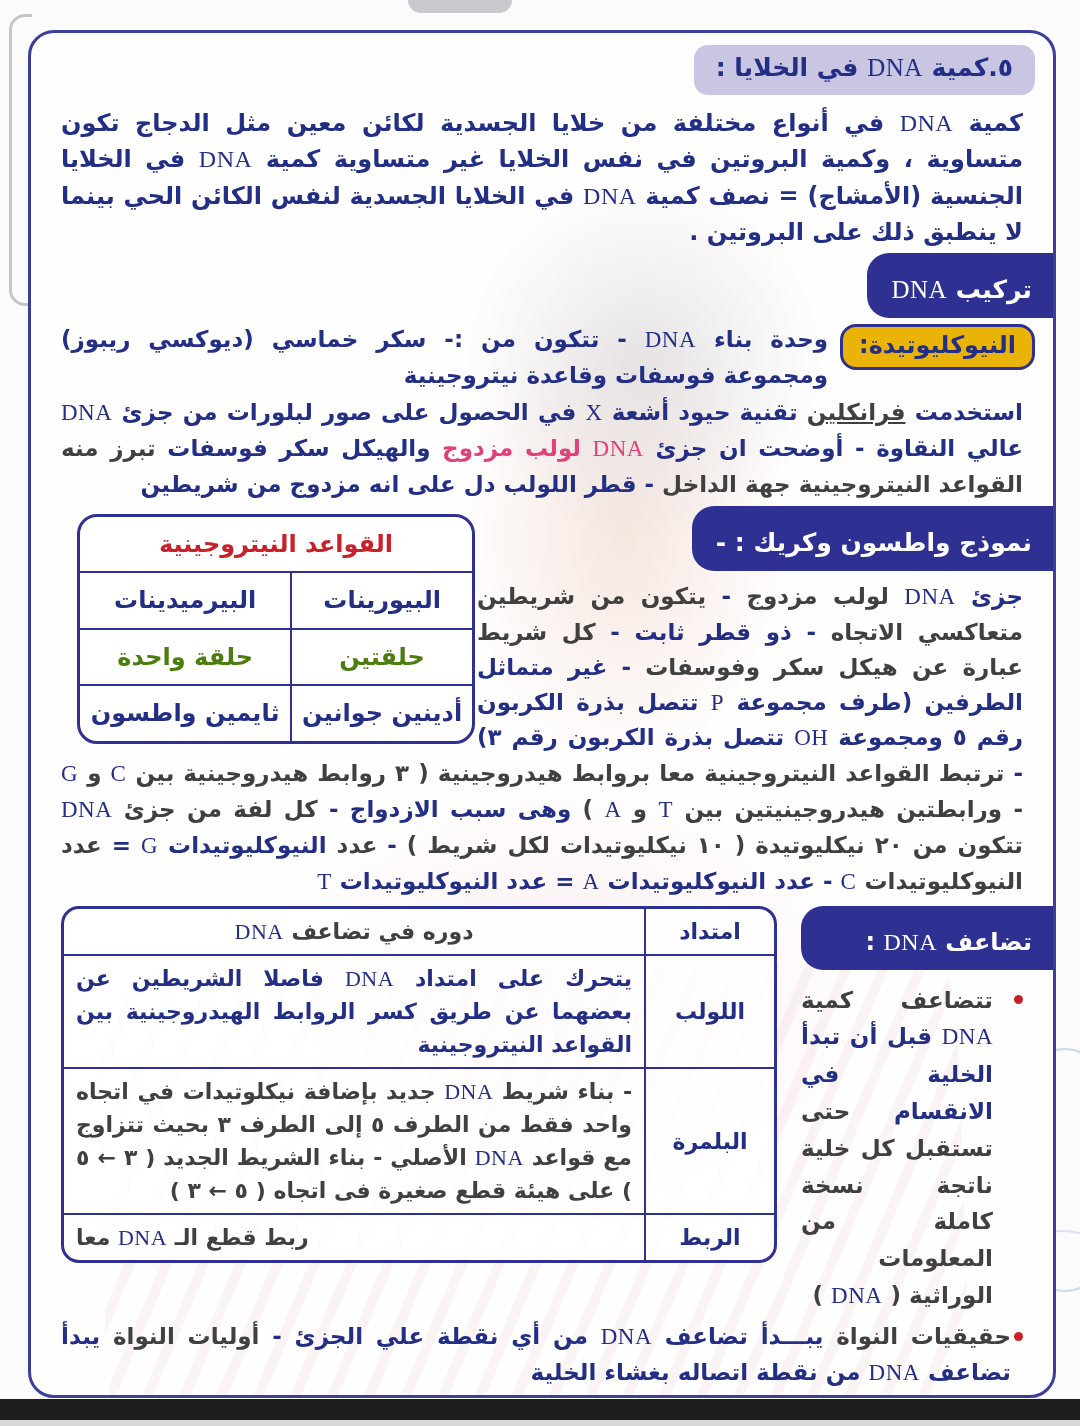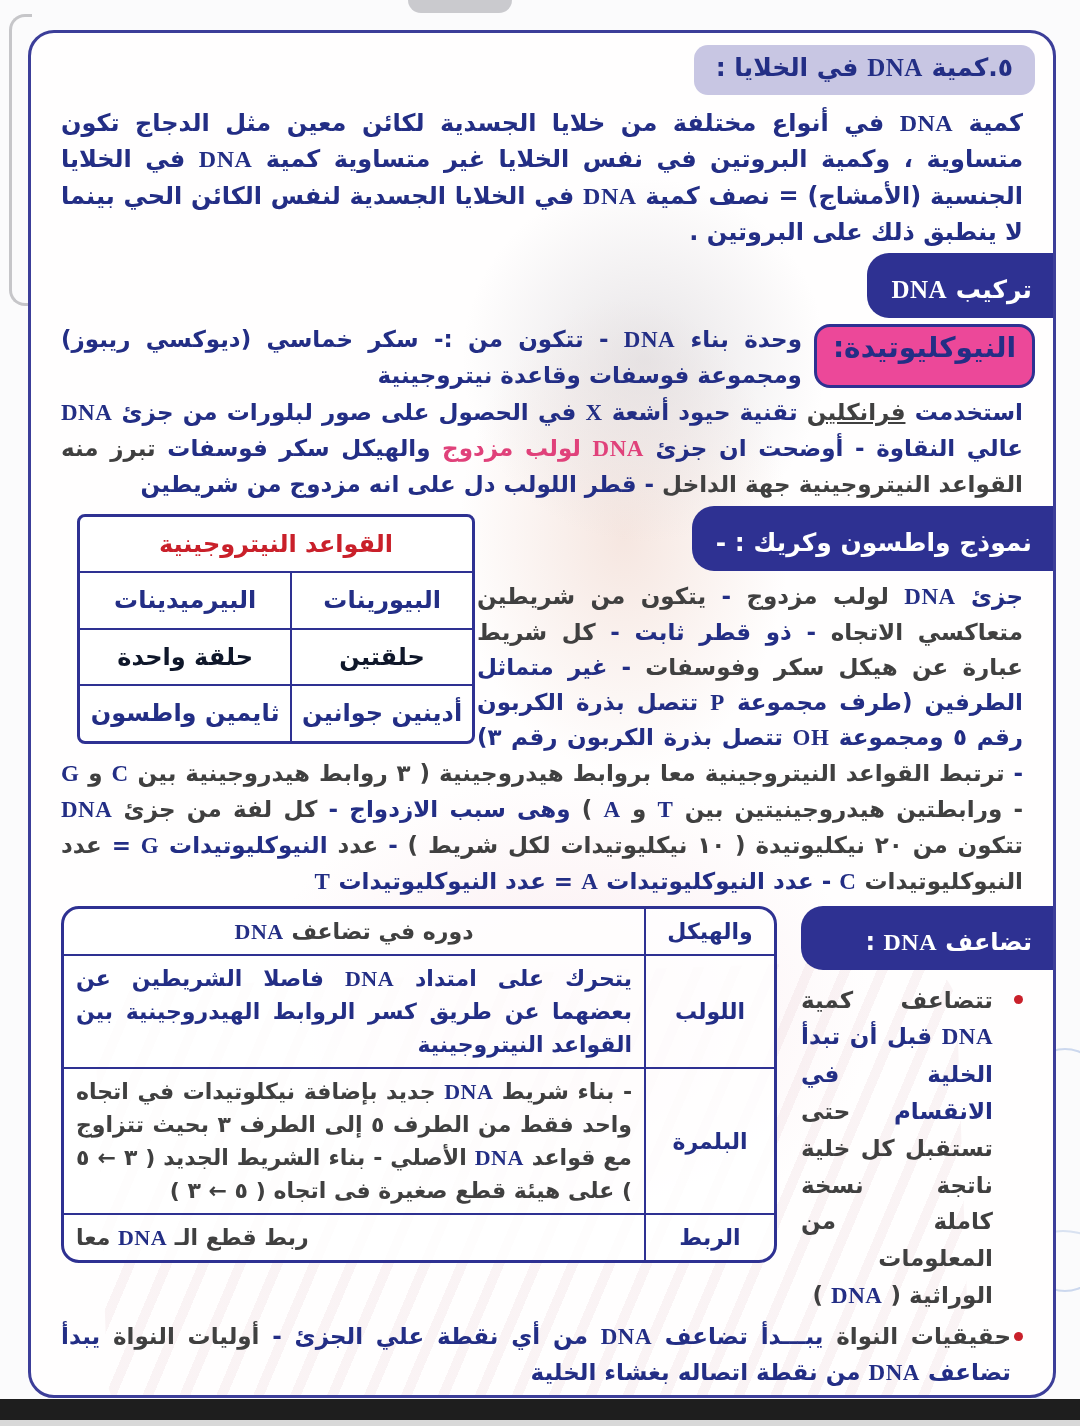--- a/index.html
+++ b/index.html
@@ -30,44 +30,44 @@
     border-radius:50px;transform:rotate(-2deg)}
 
   .content{position:relative;z-index:2;direction:rtl;padding:10px 30px 0 30px;
     color:#232e85;font-weight:bold;font-size:23px;line-height:1.52;text-align:justify}
 
   
   .sg.navy{color:#232e85}
   .sg.red{color:#404040}
   .sg.pink{color:#e0417a}
   .sg.white{color:#ffffff}
-  .sg.lat{font-family:"Liberation Serif",serif;font-weight:700;letter-spacing:.5px}
+  .sg.lat{font-family:"Liberation Serif",serif;font-weight:400;letter-spacing:.5px}
   .sg.und{text-decoration:underline}
 
   .pill-lav{background:#c8c6e3;border-radius:14px;padding:4px 22px 8px;width:max-content;
     margin:2px -12px 10px auto;font-size:25px}
   .pill-dark{background:#2e3192;color:#fff;border-radius:22px 0 0 22px;
     padding:18px 24px 9px;width:max-content}
   .line-tarkib{display:flex;align-items:center;gap:16px;margin:2px 0 4px}
   .line-tarkib .pill-dark{margin-right:-33px;font-size:25px}
-  .pill-outline{float:right;background:#ec4899;border:3px solid #2e3192;border-radius:16px;
-    padding:0 16px 16px;margin:2px -12px 4px 12px;font-size:28px}
+  .pill-outline{float:right;background:#eab308;border:3px solid #2e3192;border-radius:16px;
+    padding:0 16px 4px;margin:2px -12px 4px 12px;font-size:24px}
   .p-nucl{margin:0 0 2px}
   .p-intro{margin:0 0 2px;font-size:24px}
   .p-frank{margin:2px 0 4px}
 
   .bases-wrap{float:left;width:392px;margin:8px 2px 10px 16px;border:3px solid #2e3192;
-    border-radius:8px;overflow:hidden;background:rgba(255,255,255,.85)}
+    border-radius:20px;overflow:hidden;background:rgba(255,255,255,.85)}
   table.bases{width:100%;border-collapse:collapse;text-align:center;font-size:24px}
   table.bases td{padding:9px 4px}
   .bt-title{color:#c9202a;border-bottom:2px solid #2e3192}
   table.bases tr+tr td{border-bottom:2px solid #2e3192}
   table.bases tr:last-child td{border-bottom:none}
   table.bases td + td{border-right:2px solid #2e3192}
-  .red-row td{color:#0f172a}
+  .red-row td{color:#4d7c0f}
 
   .w-head{width:max-content;margin:4px -33px 8px auto;font-size:25px}
   .p-watson{margin:0 0 4px}
 
   .mid{display:flex;gap:24px;margin:6px 0 4px;align-items:flex-start}
   .enz-wrap{flex:1;border:3px solid #2e3192;border-radius:18px;overflow:hidden;background:rgba(255,255,255,.82)}
   table.enzyme{width:100%;border-collapse:collapse;font-size:22px;line-height:1.5}
   table.enzyme td{padding:6px 12px;border-bottom:2px solid #2e3192}
   table.enzyme tr:last-child td{border-bottom:none}
   table.enzyme td.ename{width:104px;text-align:center;border-left:2px solid #2e3192}
@@ -143,21 +143,21 @@
         <div class="pill-dark"><span class="sg white">تضاعف </span><span class="sg white lat">DNA</span><span class="sg white"> :</span></div>
         <div class="sb-bullet">
           <span class="dot r"></span>
           <span class="b-text"><span class="sg red">تتضاعف كمية </span><span class="sg navy lat">DNA</span><span class="sg navy"> قبل أن تبدأ الخلية في الانقسام </span><span class="sg red">حتى تستقبل كل خلية ناتجة نسخة كاملة من المعلومات الوراثية ( </span><span class="sg navy lat">DNA</span><span class="sg red"> )</span></span>
         </div>
       </div>
       <div class="enz-wrap">
         <table class="enzyme" dir="rtl">
           <tbody>
               <tr>
-            <td class="ename"><span class="sg navy">والهيكل</span></td>
+            <td class="ename"><span class="sg navy">امتداد</span></td>
             <td class="ehead"><span class="sg red">دوره في تضاعف </span><span class="sg navy lat">DNA</span></td>
           </tr>
           <tr>
             <td class="ename"><span class="sg navy">اللولب</span></td>
             <td class="edesc"><span class="sg navy">يتحرك على امتداد </span><span class="sg navy lat">DNA</span><span class="sg navy"> فاصلا الشريطين عن بعضهما عن طريق كسر الروابط الهيدروجينية بين القواعد النيتروجينية</span></td>
           </tr>
           <tr>
             <td class="ename"><span class="sg navy">البلمرة</span></td>
             <td class="edesc"><span class="sg red">- بناء شريط </span><span class="sg navy lat">DNA</span><span class="sg red"> جديد بإضافة نيكلوتيدات في اتجاه واحد فقط من الطرف ٥ إلى الطرف ٣ بحيث تتزاوج مع قواعد </span><span class="sg navy lat">DNA</span><span class="sg red"> الأصلي - بناء الشريط الجديد ( ٣ ← ٥ ) على هيئة قطع صغيرة فى اتجاه ( ٥ ← ٣ )</span></td>
           </tr>

